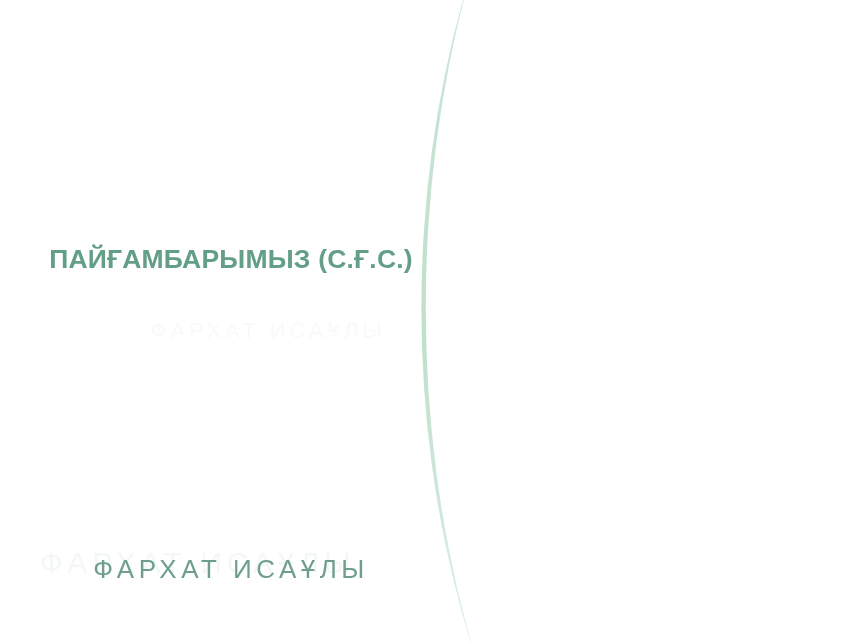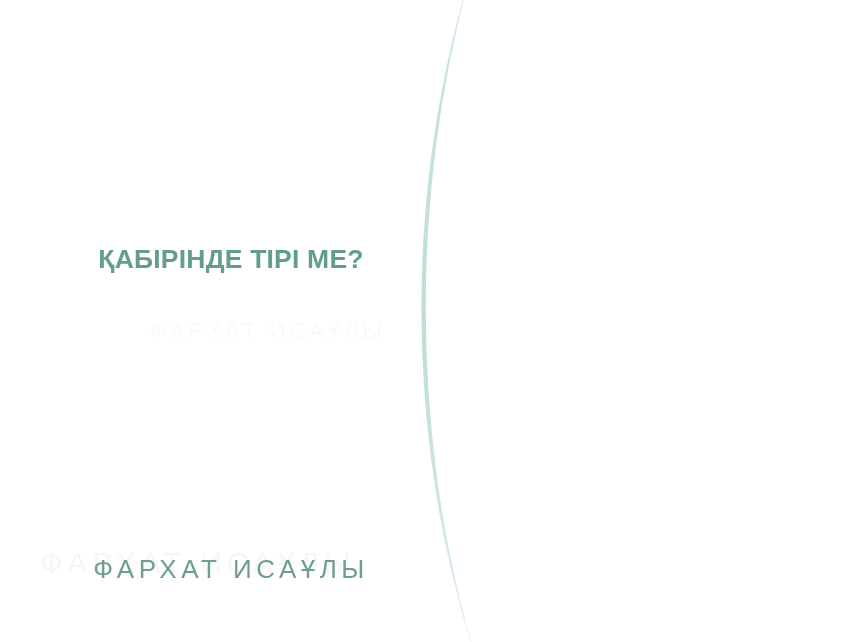--- a/index.html
+++ b/index.html
@@ -460,18 +460,18 @@
   </div>
 
   <div class="arc-mint">
     <div class="inner"></div>
   </div>
   <div class="arc-white-core">
     <div class="core"></div>
   </div>
 
   <div class="title">
-    <span class="l2">ҚАБІРІНДЕ ТІРІ МЕ?</span>
+    <span>ПАЙҒАМБАРЫМЫЗ (С.Ғ.С.)</span>
   </div>
 
   <div class="author">ФАРХАТ ИСАҰЛЫ</div>
 
 </div>
 
 </body></html>

